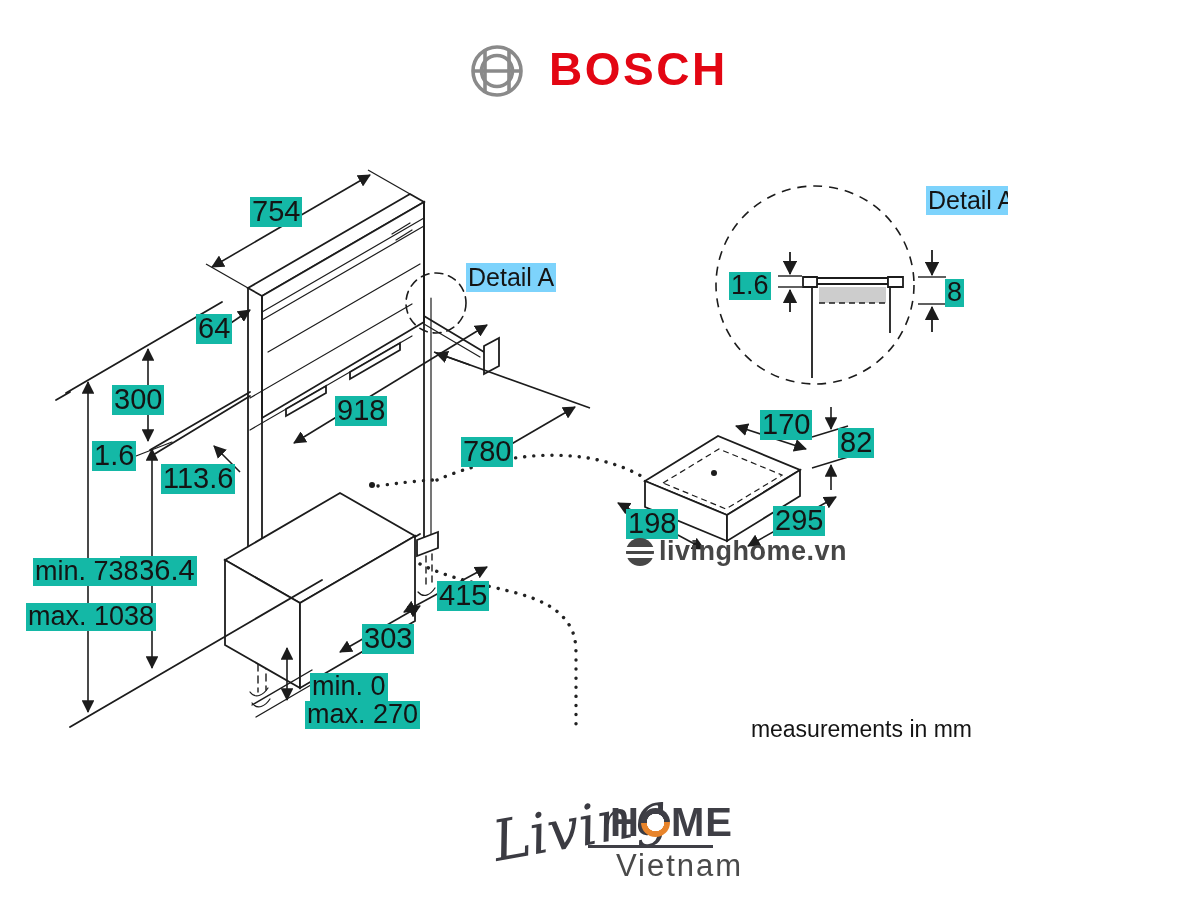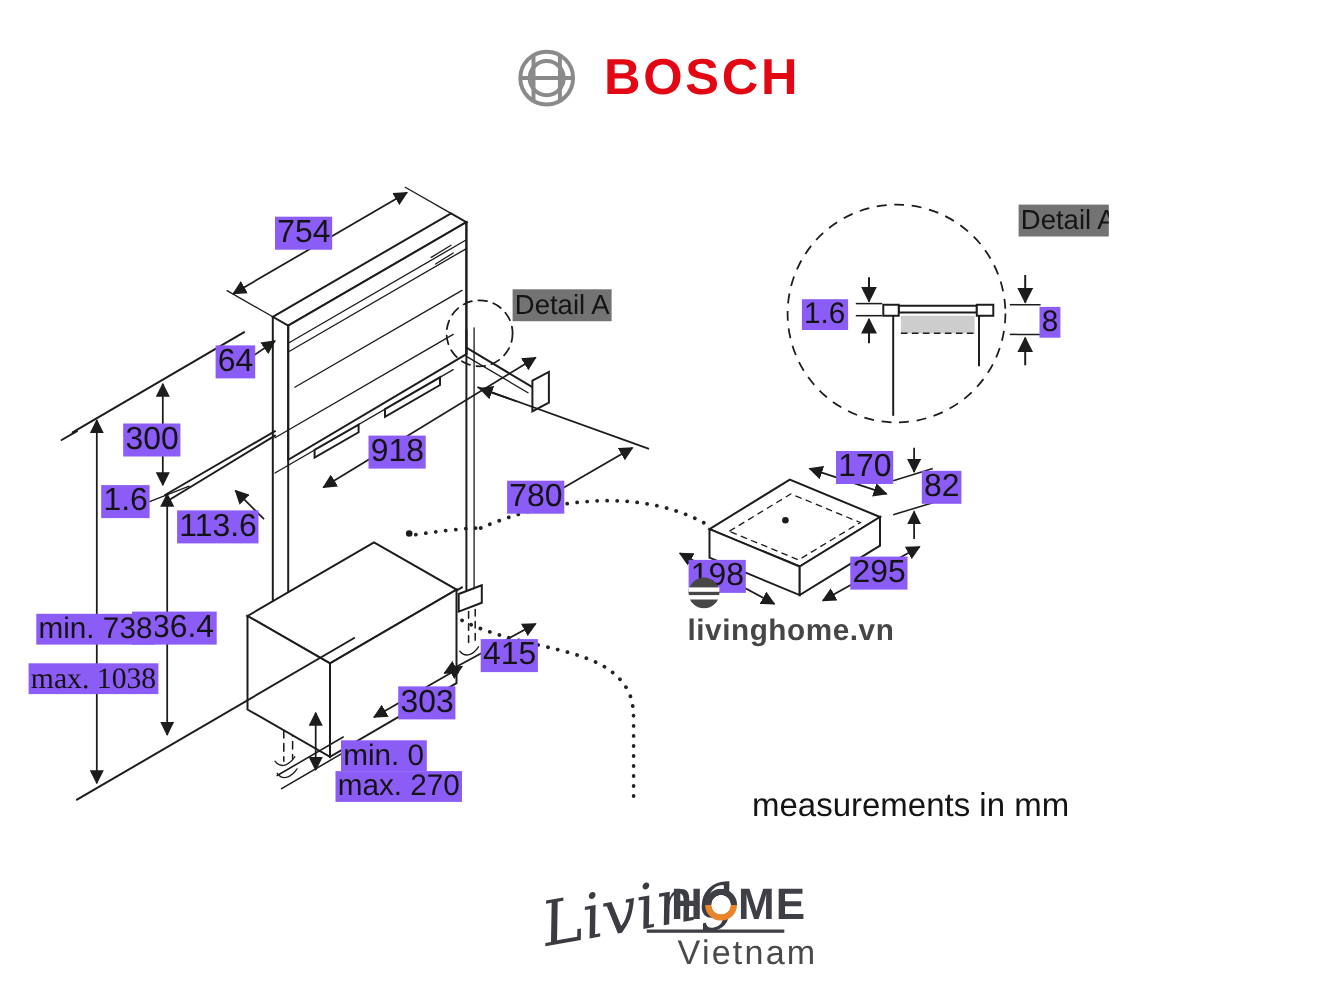--- a/index.html
+++ b/index.html
@@ -1,32 +1,32 @@
 <!DOCTYPE html>
 <html><head>
 <meta charset="utf-8">
 <style>
   html,body{margin:0;padding:0;background:#fff;}
   #canvas{position:relative;width:1008px;height:900px;background:#fff;overflow:hidden;
           font-family:"Liberation Sans",sans-serif;color:#111;}
   svg.art{position:absolute;left:0;top:0;}
   .lineart path,.lineart line,.lineart circle,.lineart polygon,.lineart rect{vector-effect:non-scaling-stroke;}
-  .dimlab{position:absolute;font-size:29px;line-height:1.02;color:#141414;background:#8b5cf6;
+  .dimlab{position:absolute;font-size:29px;line-height:1.02;color:#141414;background:#14b8a6;
           padding:0 2px;white-space:nowrap;}
   .dimlab.sm{font-size:27px;}
-  .caption{position:absolute;font-size:25px;color:#141414;background:#737373;padding:0 2px;white-space:nowrap;}
+  .caption{position:absolute;font-size:25px;color:#141414;background:#7dd3fc;padding:0 2px;white-space:nowrap;}
   
   .bosch-word{position:absolute;left:549px;top:42px;font-size:46px;font-weight:800;
               letter-spacing:2.5px;color:#e30613;}
   
-  .lh-mark{position:absolute;left:625px;top:524px;display:flex;align-items:flex-start;gap:4px;flex-direction:column;}
+  .lh-mark{position:absolute;left:625px;top:536px;display:flex;align-items:flex-end;gap:4px;}
   .lh-text{font-size:27px;font-weight:bold;color:#464646;letter-spacing:.5px;}
   
   .note{position:absolute;left:591px;top:588px;width:540px;font-size:25px;line-height:27.5px;color:#141414;}
-  .units{position:absolute;right:36px;top:716px;font-size:30px;color:#141414;}
+  .units{position:absolute;right:36px;top:716px;font-size:23px;color:#141414;}
   
   .flogo{position:absolute;left:492px;top:788px;width:290px;height:100px;}
   .flogo .script{position:absolute;left:0;top:6px;font-family:"DejaVu Serif",serif;font-style:italic;
                  font-size:56px;color:#3b3b42;transform:rotate(-10deg);}
   .flogo .home{position:absolute;left:118px;top:12px;font-size:40px;font-weight:bold;color:#3f3f46;
                letter-spacing:1px;display:flex;align-items:center;}
   .flogo .o-ring{display:inline-block;width:29px;height:29px;border-radius:50%;margin:0 1px;
       background:radial-gradient(circle at 50% 50%, #fff 0 8.5px, rgba(0,0,0,0) 9px),
                  conic-gradient(from 90deg, #e8842b 0 180deg, #3f3f46 180deg 360deg);}
   .flogo .o-ring span{color:transparent;font-size:1px;}
@@ -193,21 +193,21 @@
 
   <div class="bosch-word">BOSCH</div>
 
   <div class="dimlab" style="left:250px;top:197px;">754</div>
   <div class="dimlab" style="left:196px;top:314px;text-align:right;">64</div>
   <div class="dimlab" style="left:112px;top:385px;">300</div>
   <div class="dimlab" style="left:92px;top:441px;">1.6</div>
   <div class="dimlab" style="left:161px;top:464px;">113.6</div>
   <div class="dimlab" style="left:120px;top:515px;margin-top:41px;">736.4</div>
   <div class="dimlab sm" style="left:33px;top:558px;">min. 738</div>
-  <div class="dimlab sm" style="left:26px;top:603px;font-family:Liberation Serif, serif;">max. 1038</div>
+  <div class="dimlab sm" style="left:26px;top:603px;">max. 1038</div>
   <div class="dimlab" style="left:335px;top:396px;">918</div>
   <div class="dimlab" style="left:461px;top:437px;">780</div>
   <div class="dimlab" style="left:437px;top:581px;">415</div>
   <div class="dimlab" style="left:362px;top:624px;">303</div>
   <div class="dimlab sm" style="left:310px;top:673px;">min. 0</div>
   <div class="dimlab sm" style="left:305px;top:701px;">max. 270</div>
   <div class="caption" style="left:466px;top:263px;">Detail A</div>
 
   <div class="caption" style="left:926px;top:186px;">Detail A</div>
   <div class="dimlab sm" style="left:729px;top:272px;">1.6</div>

